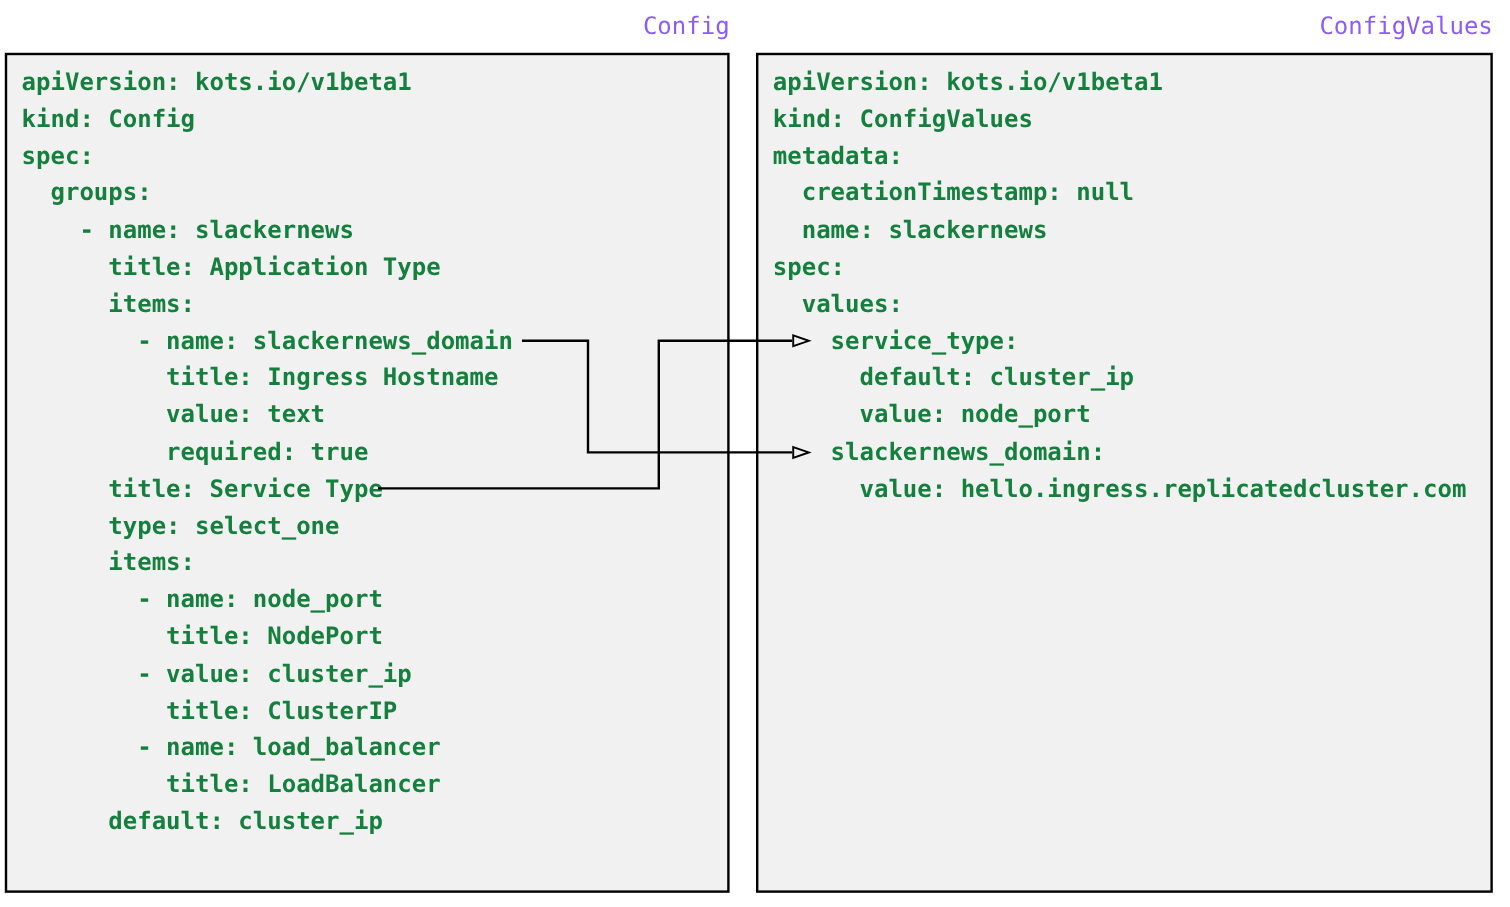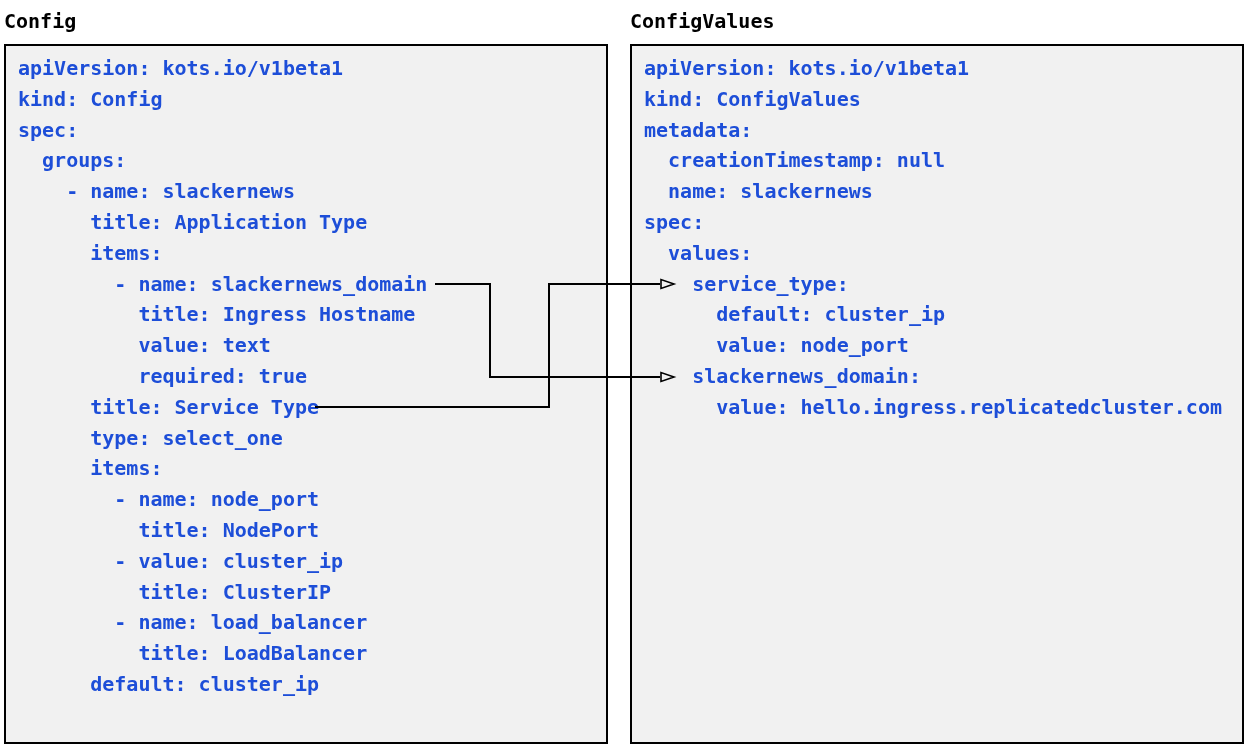--- a/index.html
+++ b/index.html
@@ -13,25 +13,25 @@
   .stage {
     position: relative;
     width: 1258px;
     height: 756px;
     overflow: hidden;
   }
   .panel-title {
     position: absolute;
     top: 8px;
     height: 26px;
-    font-weight: bold;
+    font-weight: normal;
     font-size: 20px;
     line-height: 26px;
-    text-align: left;
-    color: #000000;
+    text-align: right;
+    color: #8b5cf6;
   }
   .title-left  { left: 4px;   width: 604px; }
   .title-right { left: 630px; width: 614px; }
   .panel {
     position: absolute;
     top: 44px;
     height: 700px;
     background: #f1f1f1;
     border: 2px solid #000000;
     box-sizing: border-box;
@@ -39,21 +39,21 @@
   .panel-left  { left: 4px;   width: 604px; }
   .panel-right { left: 630px; width: 614px; }
   .code {
     padding: 7px 0 0 12px;
   }
   .yaml-line {
     white-space: pre;
     font-weight: bold;
     font-size: 20px;
     line-height: 30.8px;
-    color: #1d4ed8;
+    color: #15803d;
   }
   .overlay {
     position: absolute;
     left: 0;
     top: 0;
     width: 1258px;
     height: 756px;
     pointer-events: none;
   }
   .wire {

